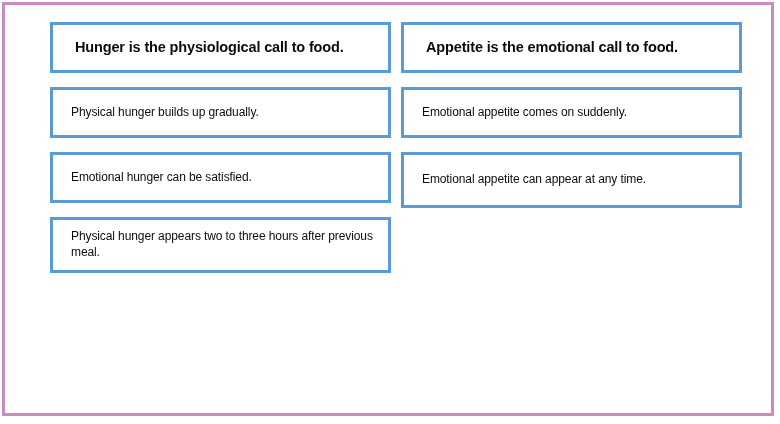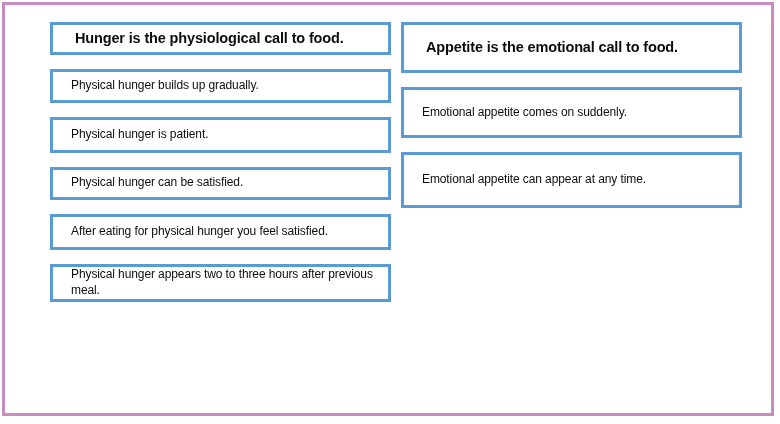--- a/index.html
+++ b/index.html
@@ -76,28 +76,22 @@
 <div class="page-frame">
   <div class="comparison-grid">
 
     <div class="column">
       <div class="card header-card">
         <span class="card-text">Hunger is the physiological call to food.</span>
       </div>
       <div class="card one-line">
         <span class="card-text">Physical hunger builds up gradually.</span>
       </div>
-      <div class="card two-line">
-        <span class="card-text">Physical hunger is patient.</span>
-      </div>
       <div class="card one-line">
-        <span class="card-text">Physical hunger can be satisfied.</span>
-      </div>
-      <div class="card two-line">
-        <span class="card-text">After eating for physical hunger you feel satisfied.</span>
+        <span class="card-text">Emotional hunger can be satisfied.</span>
       </div>
       <div class="card two-line">
         <span class="card-text">Physical hunger appears two to three hours after previous meal.</span>
       </div>
     </div>
 
     <div class="column">
       <div class="card header-card">
         <span class="card-text">Appetite is the emotional call to food.</span>
       </div>

